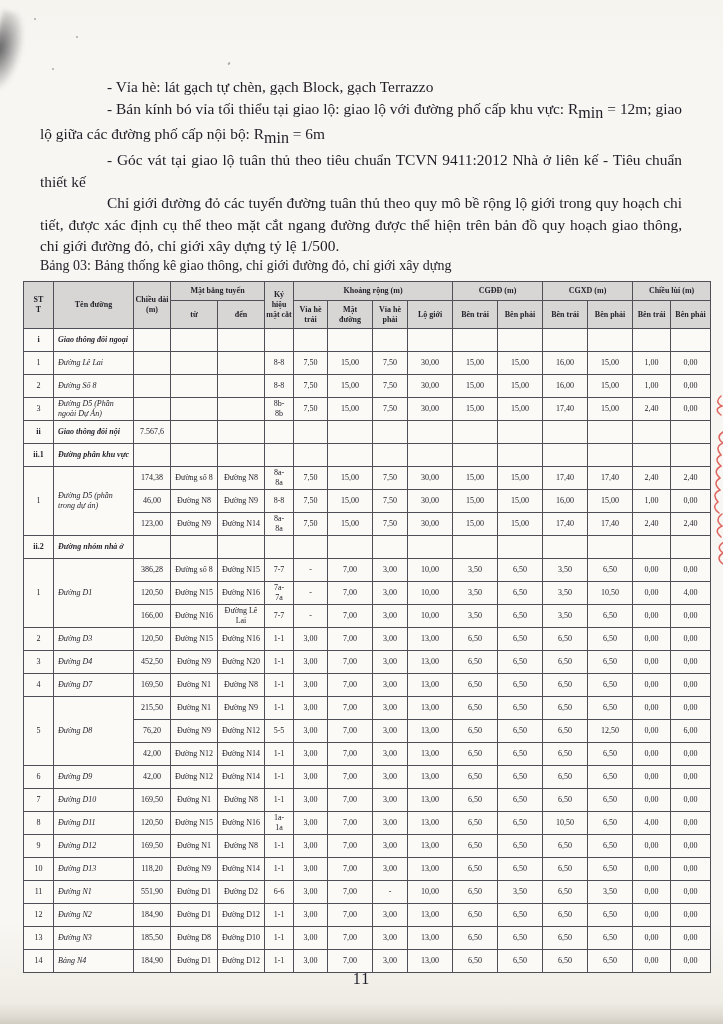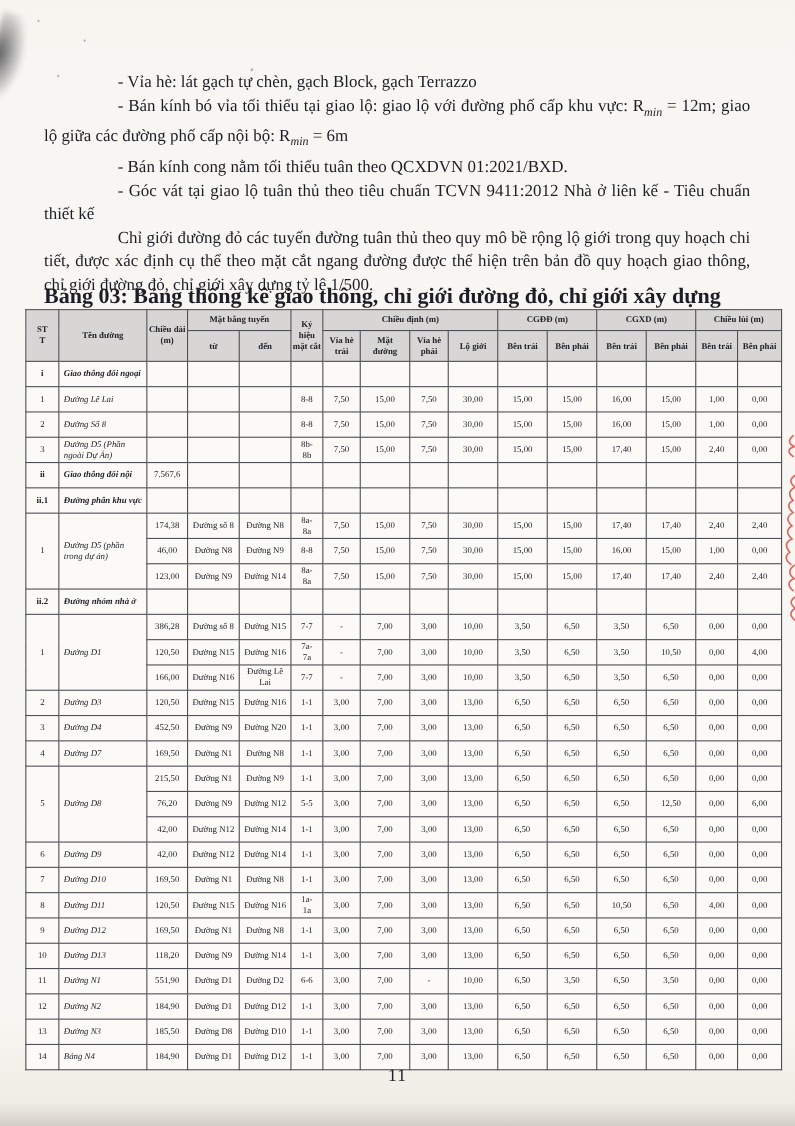--- a/index.html
+++ b/index.html
@@ -9,24 +9,24 @@
     background:linear-gradient(180deg,#f6f4ef 0%,#f8f6f2 6%,#f9f7f3 90%,#efece5 98%,#e9e5dc 100%);
     font-family:"Liberation Serif","DejaVu Serif",serif;color:#1d1d26;
   }
   
   .smudge{position:absolute;left:-8px;top:12px;width:30px;height:86px;
     background:radial-gradient(ellipse at 20% 45%,rgba(35,35,40,.7),rgba(35,35,40,0) 68%);
     filter:blur(2px);transform:rotate(14deg);}
   .speck{position:absolute;width:2px;height:2px;background:#70706d;border-radius:50%;opacity:.55;}
   .sp1{left:34px;top:18px;} .sp2{left:76px;top:36px;} .sp3{left:52px;top:68px;} .sp4{left:228px;top:62px;height:3px;transform:rotate(40deg);}
   
-  .intro{position:absolute;left:40px;right:41px;top:64px;font-size:15.4px;line-height:21.6px;text-align:justify;}
+  .intro{position:absolute;left:40px;right:41px;top:76px;font-size:15.4px;line-height:21.6px;text-align:justify;}
   .intro p{margin:0;text-indent:67px;}
-  sub{font-size:11px;font-style:italic;}
-  .table-title{position:absolute;left:40px;top:258px;font-size:20px;font-weight:bold;text-align:center;}
+  sub{font-size:16px;}
+  .table-title{position:absolute;left:40px;top:258px;font-size:14px;font-weight:normal;text-align:center;}
   
   table{position:absolute;left:23px;top:281px;width:688px;border-collapse:collapse;table-layout:fixed;
     font-family:"Liberation Serif","DejaVu Serif",serif;color:#23232b;}
   th,td{border:1px solid #4f4f57;}
   th{font-size:8px;font-weight:bold;background:#d7d6d4;padding:1px;line-height:1.25;text-align:center;vertical-align:middle;white-space:pre-line;}
   thead tr:first-child th{height:16px;}
   thead tr:last-child th{height:25px;}
   td{font-size:8px;text-align:center;vertical-align:middle;height:20px;padding:1px 2px;line-height:1.25;white-space:pre-line;background:#fbfaf7;}
   td.l{text-align:left;padding-left:4px;font-style:italic;}
   td.b{font-weight:bold;}
@@ -42,21 +42,20 @@
 <div class="page">
   <div class="smudge"></div>
   <div class="speck sp1"></div>
   <div class="speck sp2"></div>
   <div class="speck sp3"></div>
   <div class="speck sp4"></div>
 
   <div class="intro">
     <p>- Vỉa hè: lát gạch tự chèn, gạch Block, gạch Terrazzo</p>
     <p><span>- Bán kính bó vỉa tối thiểu tại giao lộ: giao lộ với đường phố cấp khu vực: R</span><sub>min</sub><span> = 12m; giao lộ giữa các đường phố cấp nội bộ: R</span><sub>min</sub><span> = 6m</span></p>
-    <p>- Bán kính cong nằm tối thiểu tuân theo QCXDVN 01:2021/BXD.</p>
     <p>- Góc vát tại giao lộ tuân thủ theo tiêu chuẩn TCVN 9411:2012 Nhà ở liên kế - Tiêu chuẩn thiết kế</p>
     <p>Chỉ giới đường đỏ các tuyến đường tuân thủ theo quy mô bề rộng lộ giới trong quy hoạch chi tiết, được xác định cụ thể theo mặt cắt ngang đường được thể hiện trên bản đồ quy hoạch giao thông, chỉ giới đường đỏ, chỉ giới xây dựng tỷ lệ 1/500.</p>
   </div>
 
   <div class="table-title">Bảng 03: Bảng thống kê giao thông, chỉ giới đường đỏ, chỉ giới xây dựng</div>
 
   <table>
     <colgroup>
       <col style="width:30px">
         <col style="width:80px">
@@ -78,21 +77,21 @@
     <thead>
       <tr>
         <th rowspan="2">ST
 T</th>
         <th rowspan="2">Tên đường</th>
         <th rowspan="2">Chiều dài
 (m)</th>
         <th colspan="2">Mặt bằng tuyến</th>
         <th rowspan="2">Ký hiệu
 mặt cắt</th>
-        <th colspan="4">Chiều định (m)</th>
+        <th colspan="4">Khoảng rộng (m)</th>
         <th colspan="2">CGĐĐ (m)</th>
         <th colspan="2">CGXD (m)</th>
         <th colspan="2">Chiều lùi (m)</th>
       </tr>
       <tr>
         <th>từ</th>
         <th>đến</th>
         <th>Vỉa hè
 trái</th>
         <th>Mặt

